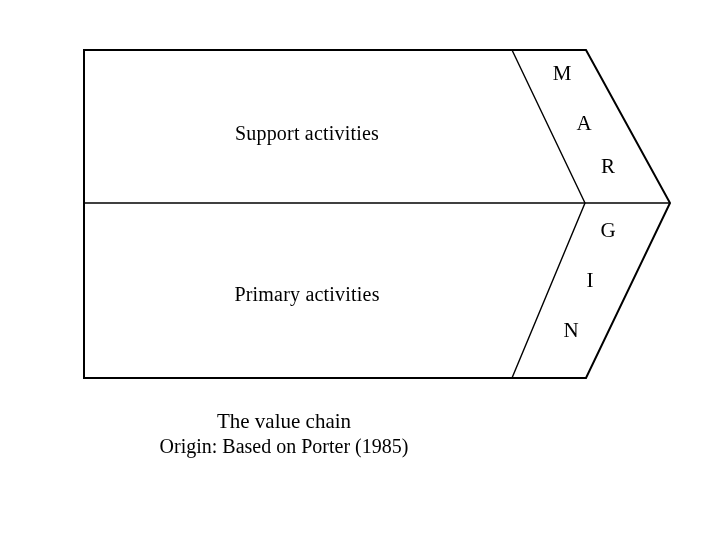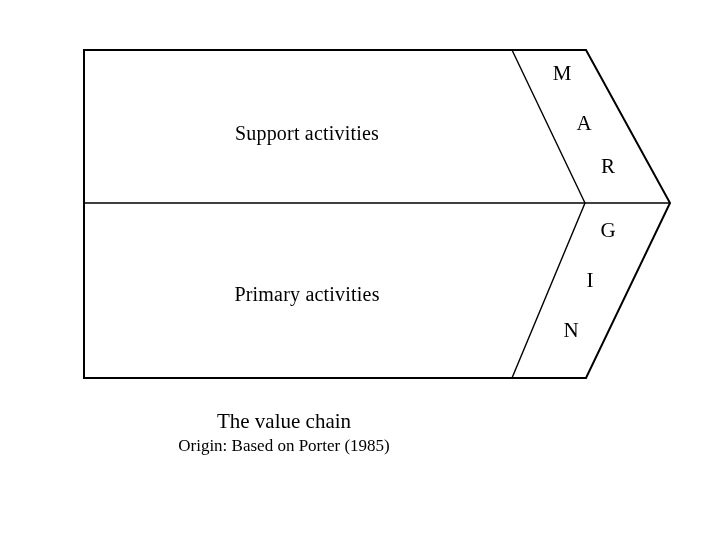--- a/index.html
+++ b/index.html
@@ -77,21 +77,21 @@
     top: 408px;
     width: 568px;
     text-align: center;
   }
   #caption .caption-title {
     font-size: 21px;
     line-height: 26px;
     color: #000000;
   }
   #caption .caption-source {
-    font-size: 17px;
+    font-size: 20px;
     line-height: 24px;
     color: #000000;
   }
 </style>
 </head>
 <body>
 
 <div id="canvas">
 
   <svg id="diagram-svg" viewBox="0 0 720 540">

